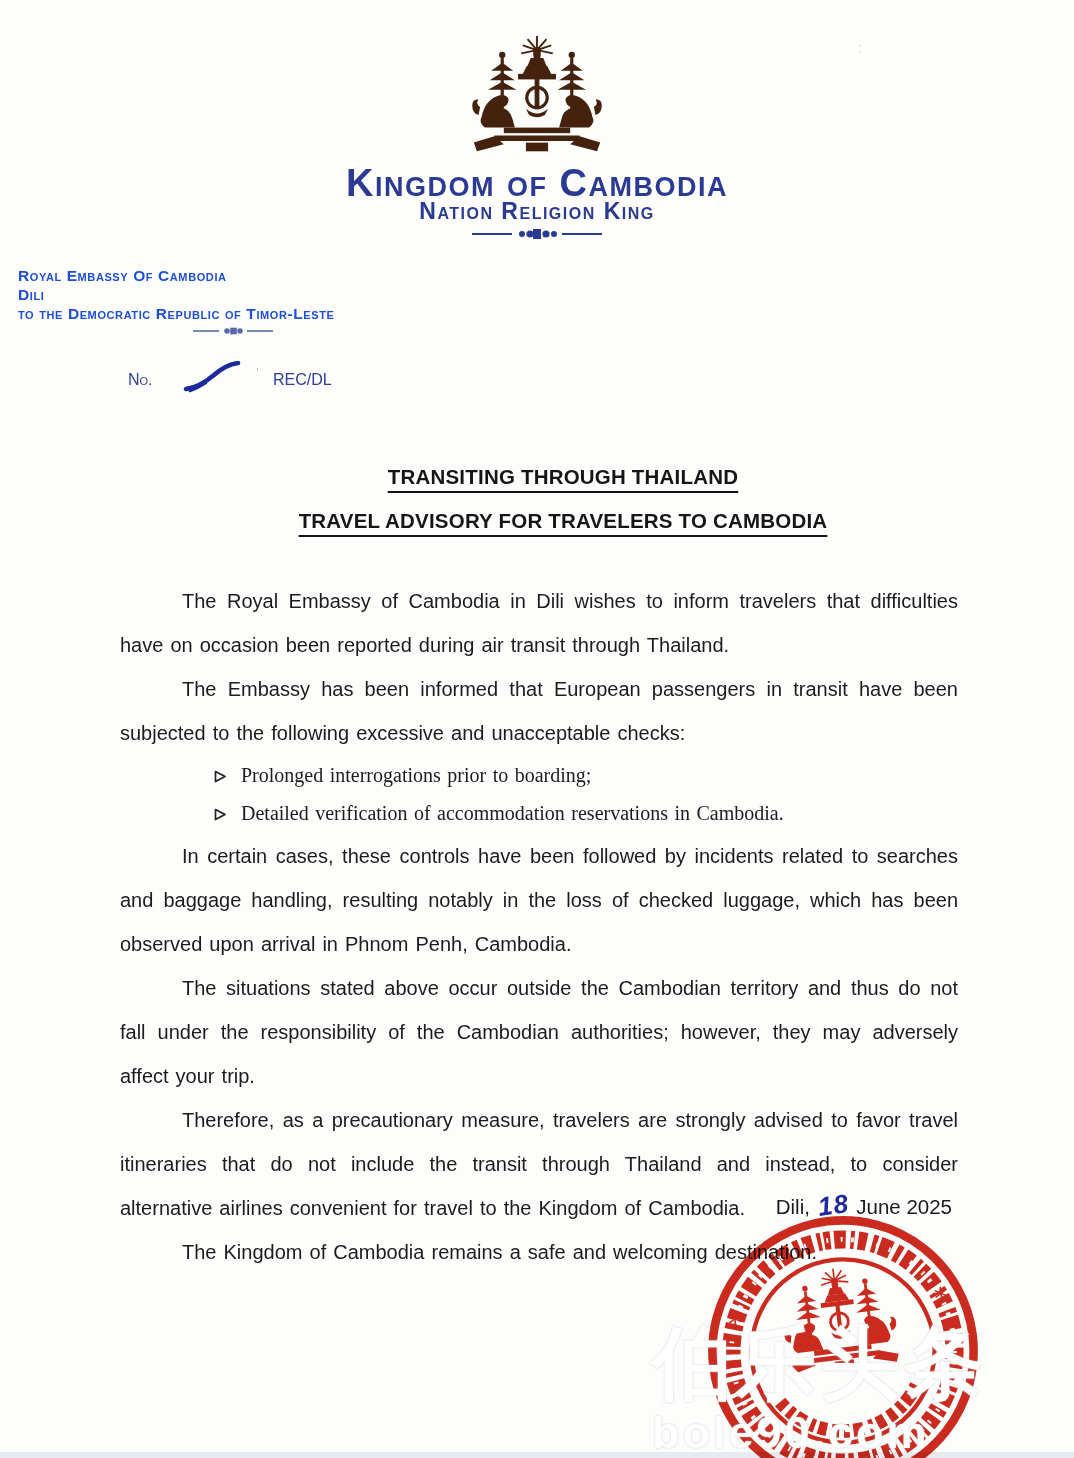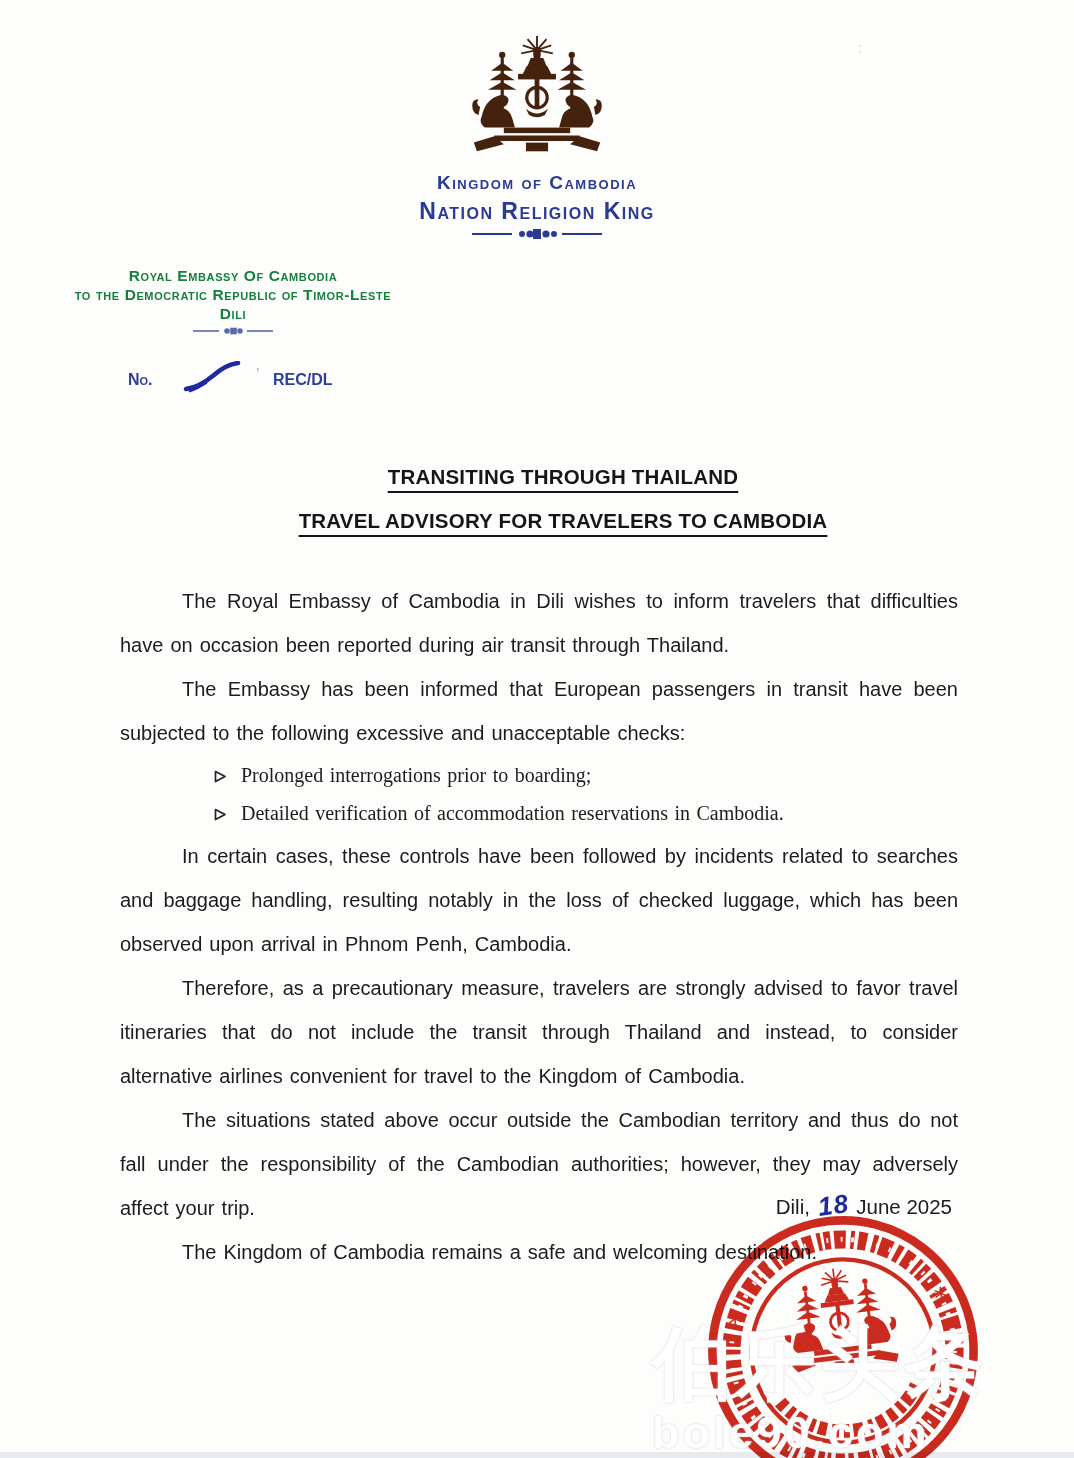--- a/index.html
+++ b/index.html
@@ -12,38 +12,38 @@
     color:#1e1e1e;
   }
   .page::after{
     content:"";position:absolute;left:0;bottom:0;width:100%;height:6px;
     background:#e7eaee;
   }
   
   .crest{display:block;margin:26px auto 2px;width:158px;height:140px;color:#45220e;}
   .kingdom{
     text-align:center;font-variant:small-caps;font-weight:bold;
-    font-size:19px;letter-spacing:1.5px;color:#2b3a94;line-height:30px;
+    font-size:38px;letter-spacing:1.5px;color:#2b3a94;line-height:30px;
   }
   .motto{
     text-align:center;font-variant:small-caps;font-weight:bold;
     font-size:23px;letter-spacing:1.5px;color:#2b3a94;line-height:27px;
   }
   .orn{display:block;margin:3px auto 0;color:#2b3a94;}
   
   .embassy{
-    margin:26px 0 0 18px;width:430px;text-align:center;
-    font-variant:small-caps;font-weight:bold;color:#15803d;
+    margin:26px 0 0 18px;width:430px;
+    font-variant:small-caps;font-weight:bold;color:#1d4ed8;
     font-size:15.5px;line-height:19px;letter-spacing:.6px;
   }
   .embassy .orn2{display:block;margin:4px auto 0;color:#5a6aa8;}
   
   .refline{
     position:relative;margin:30px 16px 0 128px;height:34px;
-    font-variant:small-caps;font-weight:bold;color:#2e3d96;font-size:16px;
+    font-variant:small-caps;font-weight:normal;color:#2e3d96;font-size:16px;
   }
   .refline .no{position:absolute;left:0;top:6px;}
   .refline .check{position:absolute;left:52px;top:-4px;color:#1d2a9e;}
   .refline .tick-mark{position:absolute;left:128px;top:0;color:#b9bcc4;font-size:13px;}
   .refline .code{position:absolute;left:145px;top:6px;}
   .specks{position:absolute;left:858px;top:40px;color:#b7bac0;font-size:14px;opacity:.65;}
   
   .title-block{margin:56px 116px 0 168px;text-align:center;}
   .title-line{
     font-weight:bold;font-size:20.5px;letter-spacing:.2px;color:#161616;
@@ -165,22 +165,22 @@
       <circle cx="74" cy="6" r="2.6"></circle>
         <circle cx="82" cy="6" r="2"></circle>
       <line x1="90" y1="6" x2="130" y2="6"></line>
     </g>
   </svg>
 
   <div class="specks">:</div>
 
   <div class="embassy">
     <div>Royal Embassy Of Cambodia</div>
+    <div>Dili</div>
     <div>to the Democratic Republic of Timor-Leste</div>
-    <div>Dili</div>
     <svg class="orn2" width="80" height="8" viewBox="0 0 80 8">
       <g stroke="currentColor" stroke-width="1.6" fill="currentColor">
         <line x1="0" y1="4" x2="26" y2="4"></line>
         <circle cx="34" cy="4" r="2"></circle>
           <rect x="38" y="1.5" width="5" height="5"></rect>
           <circle cx="47" cy="4" r="2"></circle>
         <line x1="54" y1="4" x2="80" y2="4"></line>
       </g>
     </svg>
   </div>
@@ -213,22 +213,22 @@
       </li>
       <li>
         <svg class="arrow" width="13" height="13" viewBox="0 0 13 13">
           <path d="M1.5,1.5 L11,6.5 L1.5,11.5 Z" fill="none" stroke="currentColor" stroke-width="1.7" stroke-linejoin="round"></path>
         </svg>
         <span>Detailed verification of accommodation reservations in Cambodia.</span>
       </li>
     </ul>
 
     <p>In certain cases, these controls have been followed by incidents related to searches and baggage handling, resulting notably in the loss of checked luggage, which has been observed upon arrival in Phnom Penh, Cambodia.</p>
+    <p>The situations stated above occur outside the Cambodian territory and thus do not fall under the responsibility of the Cambodian authorities; however, they may adversely affect your trip.</p>
     <p>Therefore, as a precautionary measure, travelers are strongly advised to favor travel itineraries that do not include the transit through Thailand and instead, to consider alternative airlines convenient for travel to the Kingdom of Cambodia.</p>
-    <p>The situations stated above occur outside the Cambodian territory and thus do not fall under the responsibility of the Cambodian authorities; however, they may adversely affect your trip.</p>
     <p class="closing">The Kingdom of Cambodia remains a safe and welcoming destination.</p>
   </div>
 
   <div class="dateline">
     <span>Dili,</span>
     <span class="hand-day">18</span>
     <span>June 2025</span>
   </div>
 
   <svg class="stamp" viewBox="0 0 300 300">

